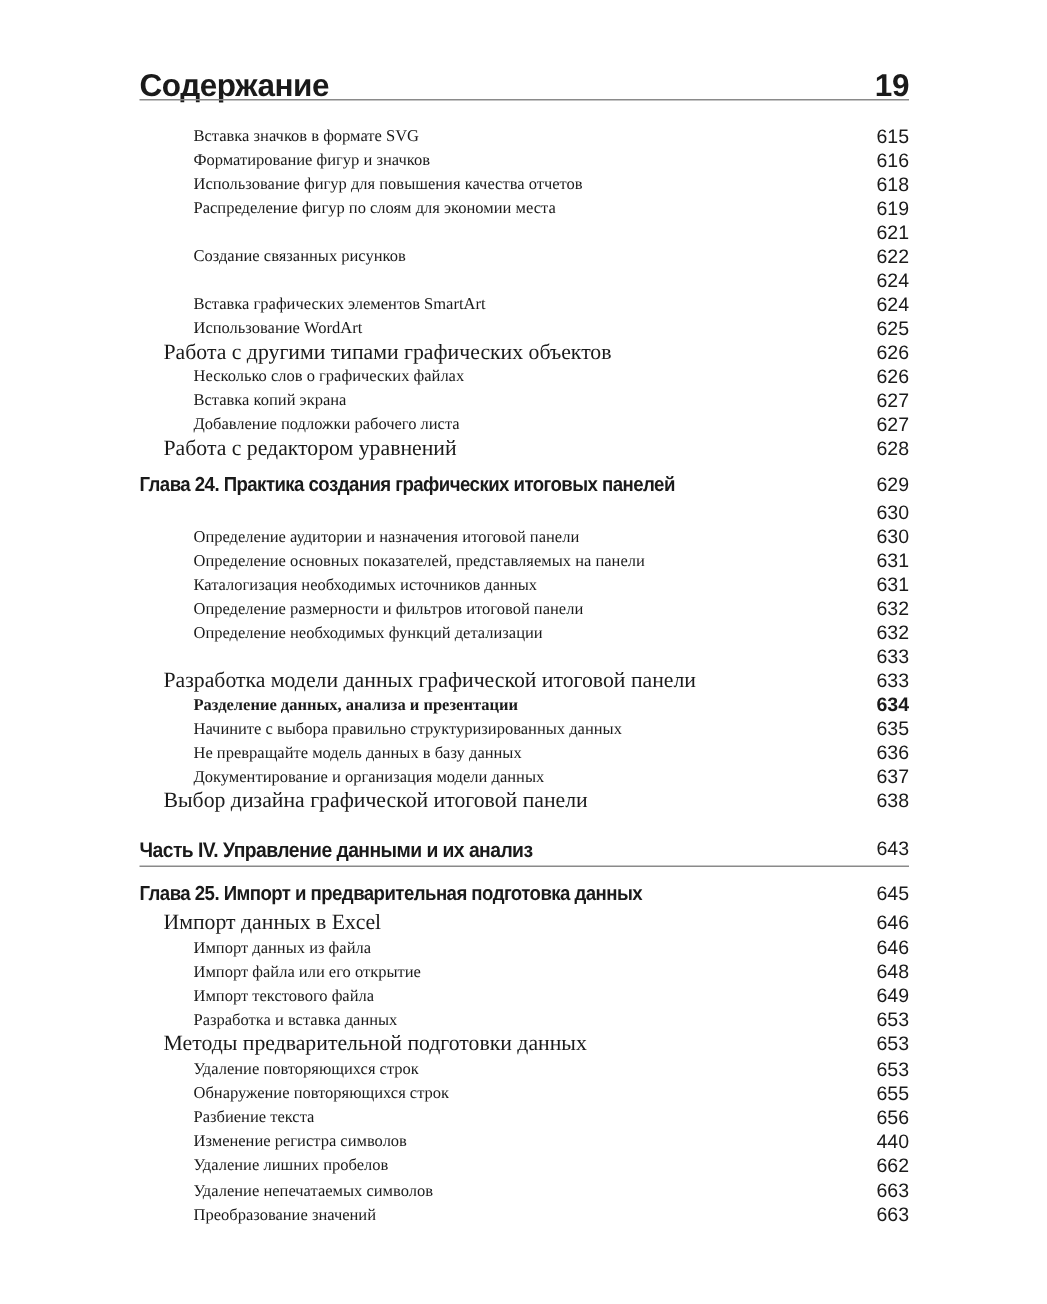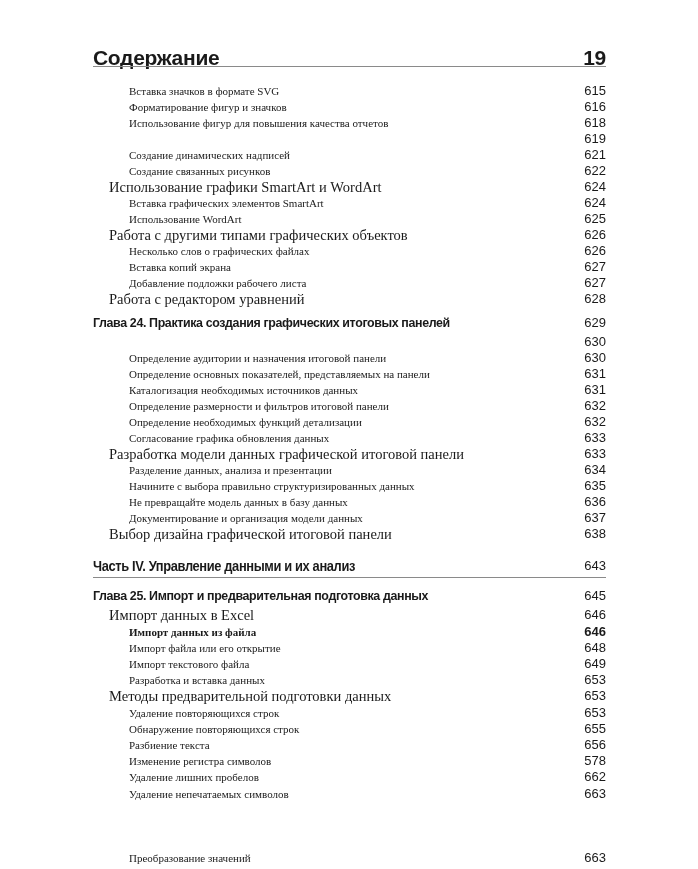--- a/index.html
+++ b/index.html
@@ -35,32 +35,31 @@
       </div>
       <div class="entry l2" style="top: 99px;">
         <span class="txt">Форматирование фигур и значков</span>
         <span class="pg">616</span>
       </div>
       <div class="entry l2" style="top: 115px;">
         <span class="txt">Использование фигур для повышения качества отчетов</span>
         <span class="pg">618</span>
       </div>
       <div class="entry l2" style="top: 131px;">
+        <span class="txt">Распределение фигур по слоям для экономии места</span>
         <span class="pg">619</span>
       </div>
       <div class="entry l2" style="top: 147px;">
-        <span class="txt">Создание динамических надписей</span>
         <span class="pg">621</span>
       </div>
       <div class="entry l2" style="top: 163px;">
         <span class="txt">Создание связанных рисунков</span>
         <span class="pg">622</span>
       </div>
       <div class="entry l1" style="top: 179px;">
-        <span class="txt">Использование графики SmartArt и WordArt</span>
         <span class="pg">624</span>
       </div>
       <div class="entry l2" style="top: 195px;">
         <span class="txt">Вставка графических элементов SmartArt</span>
         <span class="pg">624</span>
       </div>
       <div class="entry l2" style="top: 211px;">
         <span class="txt">Использование WordArt</span>
         <span class="pg">625</span>
       </div>
@@ -105,28 +104,27 @@
       </div>
       <div class="entry l2" style="top: 398px;">
         <span class="txt">Определение размерности и фильтров итоговой панели</span>
         <span class="pg">632</span>
       </div>
       <div class="entry l2" style="top: 414px;">
         <span class="txt">Определение необходимых функций детализации</span>
         <span class="pg">632</span>
       </div>
       <div class="entry l2" style="top: 430px;">
-        <span class="txt">Согласование графика обновления данных</span>
         <span class="pg">633</span>
       </div>
       <div class="entry l1" style="top: 446px;">
         <span class="txt">Разработка модели данных графической итоговой панели</span>
         <span class="pg">633</span>
       </div>
-      <div class="entry l2" style="top: 462px;">
+      <div class="entry l2" style="top: 462px; font-weight: bold;">
         <span class="txt">Разделение данных, анализа и презентации</span>
         <span class="pg">634</span>
       </div>
       <div class="entry l2" style="top: 478px; text-align: right;">
         <span class="txt">Начините с выбора правильно структуризированных данных</span>
         <span class="pg">635</span>
       </div>
       <div class="entry l2" style="top: 494px;">
         <span class="txt">Не превращайте модель данных в базу данных</span>
         <span class="pg">636</span>
@@ -145,21 +143,21 @@
       </div>
       <div class="rule" style="top: 577px;"></div>
       <div class="entry chap" style="top: 588px;">
         <span class="txt">Глава 25. Импорт и предварительная подготовка данных</span>
         <span class="pg">645</span>
       </div>
       <div class="entry l1" style="top: 607px;">
         <span class="txt">Импорт данных в Excel</span>
         <span class="pg">646</span>
       </div>
-      <div class="entry l2" style="top: 624px; font-weight: bold;">
+      <div class="entry l2" style="top: 624px;">
         <span class="txt">Импорт данных из файла</span>
         <span class="pg">646</span>
       </div>
       <div class="entry l2" style="top: 640px;">
         <span class="txt">Импорт файла или его открытие</span>
         <span class="pg">648</span>
       </div>
       <div class="entry l2" style="top: 656px;">
         <span class="txt">Импорт текстового файла</span>
         <span class="pg">649</span>
@@ -179,28 +177,28 @@
       <div class="entry l2" style="top: 721px;">
         <span class="txt">Обнаружение повторяющихся строк</span>
         <span class="pg">655</span>
       </div>
       <div class="entry l2" style="top: 737px;">
         <span class="txt">Разбиение текста</span>
         <span class="pg">656</span>
       </div>
       <div class="entry l2" style="top: 753px;">
         <span class="txt">Изменение регистра символов</span>
-        <span class="pg">578</span>
+        <span class="pg">440</span>
       </div>
       <div class="entry l2" style="top: 769px;">
         <span class="txt">Удаление лишних пробелов</span>
         <span class="pg">662</span>
       </div>
       <div class="entry l2" style="top: 786px;">
         <span class="txt">Удаление непечатаемых символов</span>
         <span class="pg">663</span>
       </div>
-      <div class="entry l2" style="top: 802px; margin-top: 48px;">
+      <div class="entry l2" style="top: 802px;">
         <span class="txt">Преобразование значений</span>
         <span class="pg">663</span>
       </div>
     </div>
 </div>
 
 </body></html>

